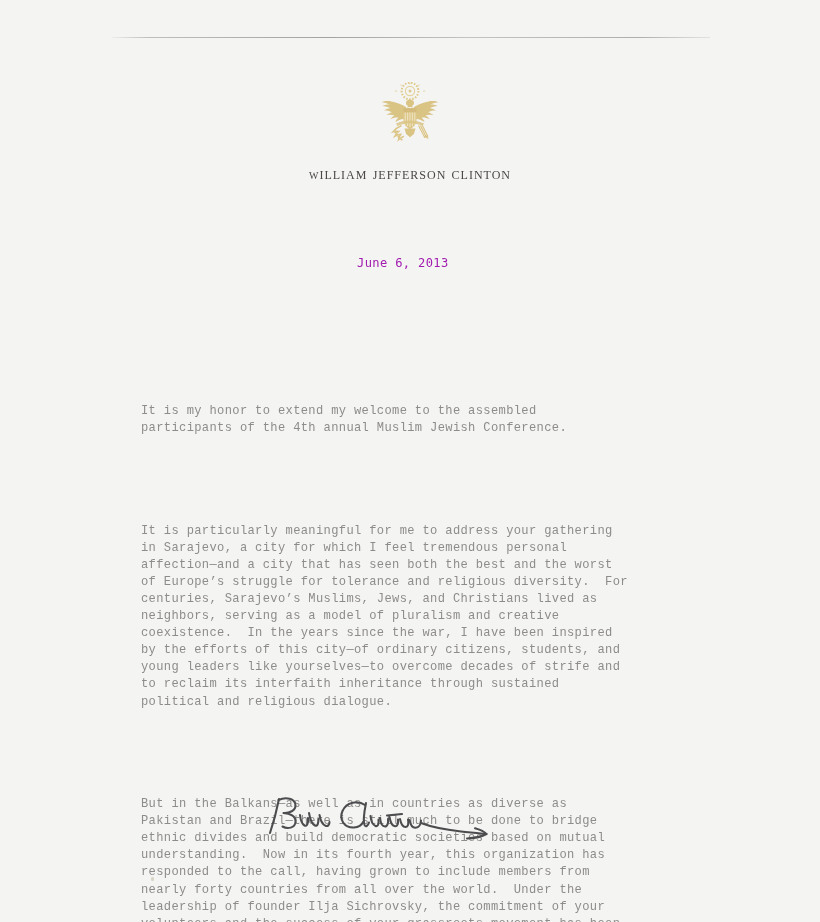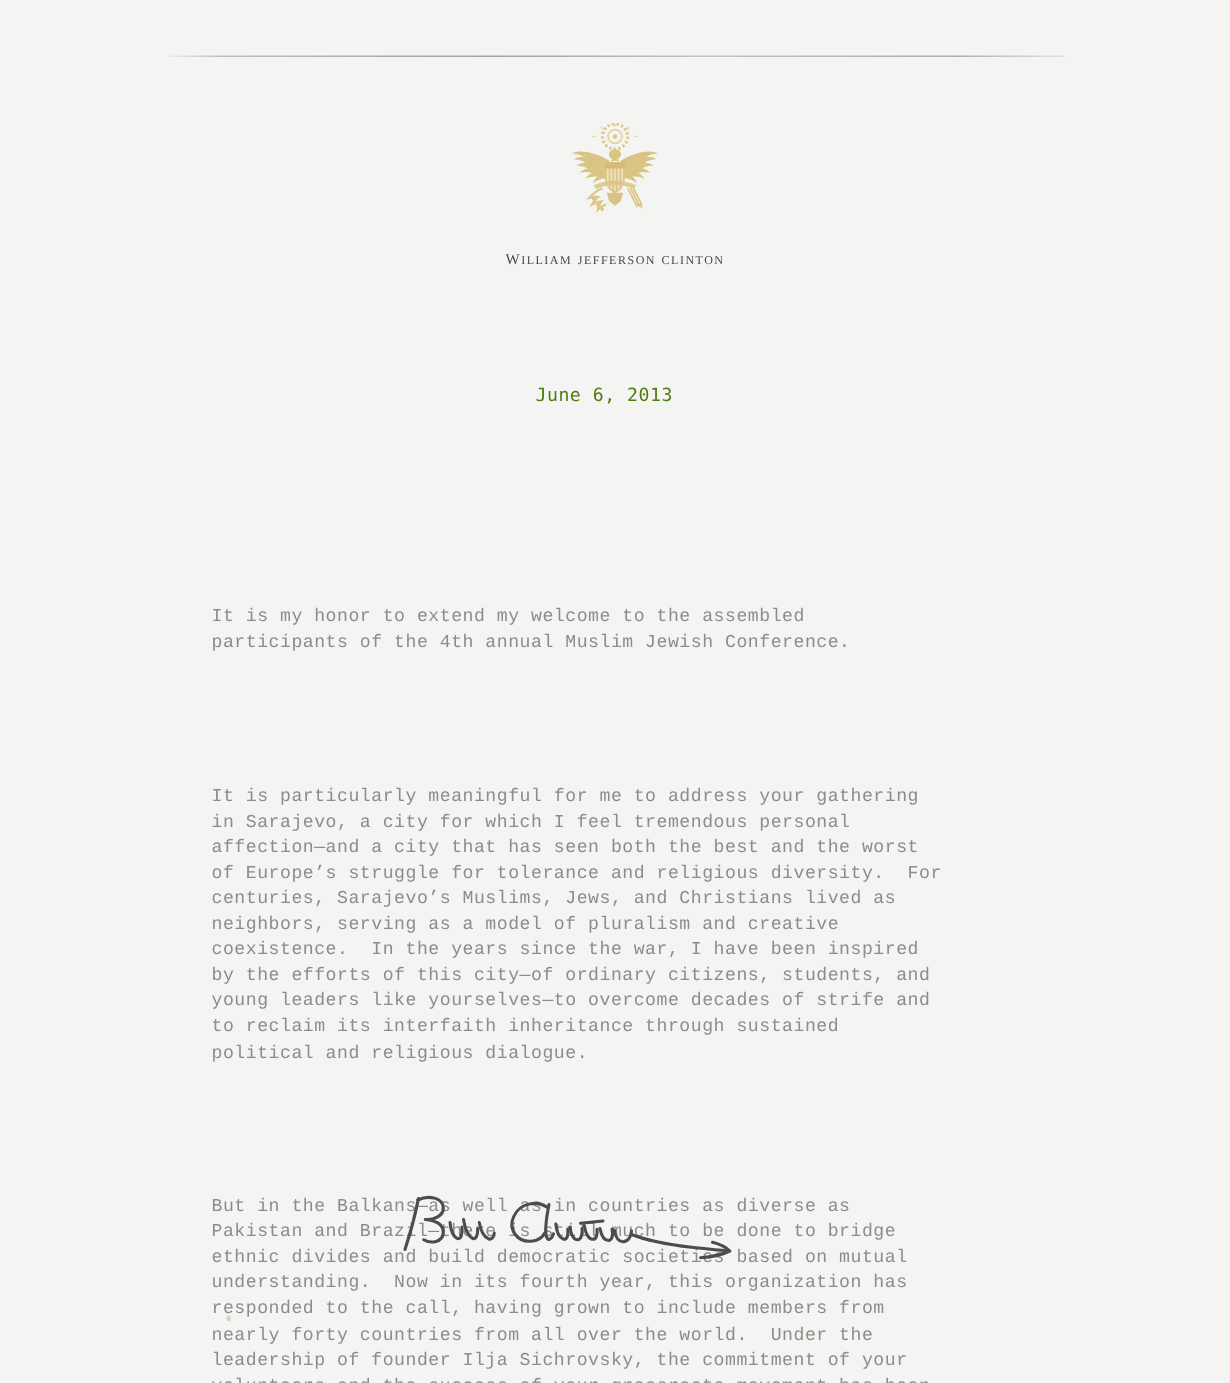--- a/index.html
+++ b/index.html
@@ -49,21 +49,21 @@
   .seal {
     width: 94px;
     height: 66px;
     margin: 0 auto;
     display: block;
     opacity: 0.92;
   }
   .presidential-name {
     margin-top: 16px;
     font-family: "Liberation Serif", serif;
-    font-size: 11px;
+    font-size: 17px;
     letter-spacing: 1.0px;
     color: #4a4744;
     white-space: nowrap;
     font-variant: small-caps;
     text-transform: lowercase;
   }
   .presidential-name::first-letter { font-size: 14.5px; }
 
   
   .letter-body {
@@ -73,21 +73,21 @@
     width: 560px;
     font-family: "DejaVu Sans Mono", "Liberation Mono", monospace;
     font-size: 12.1px;
     line-height: 17.1px;
     color: #8e8c8a;
     letter-spacing: 0.35px;
     white-space: pre-wrap;
   }
   .date-line {
     margin-left: 216px;
-    color: #4d7c0f;
+    color: #a21caf;
   }
   .para {
     margin: 0;
     white-space: pre-wrap;
     font-family: Liberation Mono, monospace;
   }
   .gap { height: 17.1px; }
   .gap-small { height: 11px; }
 
   

